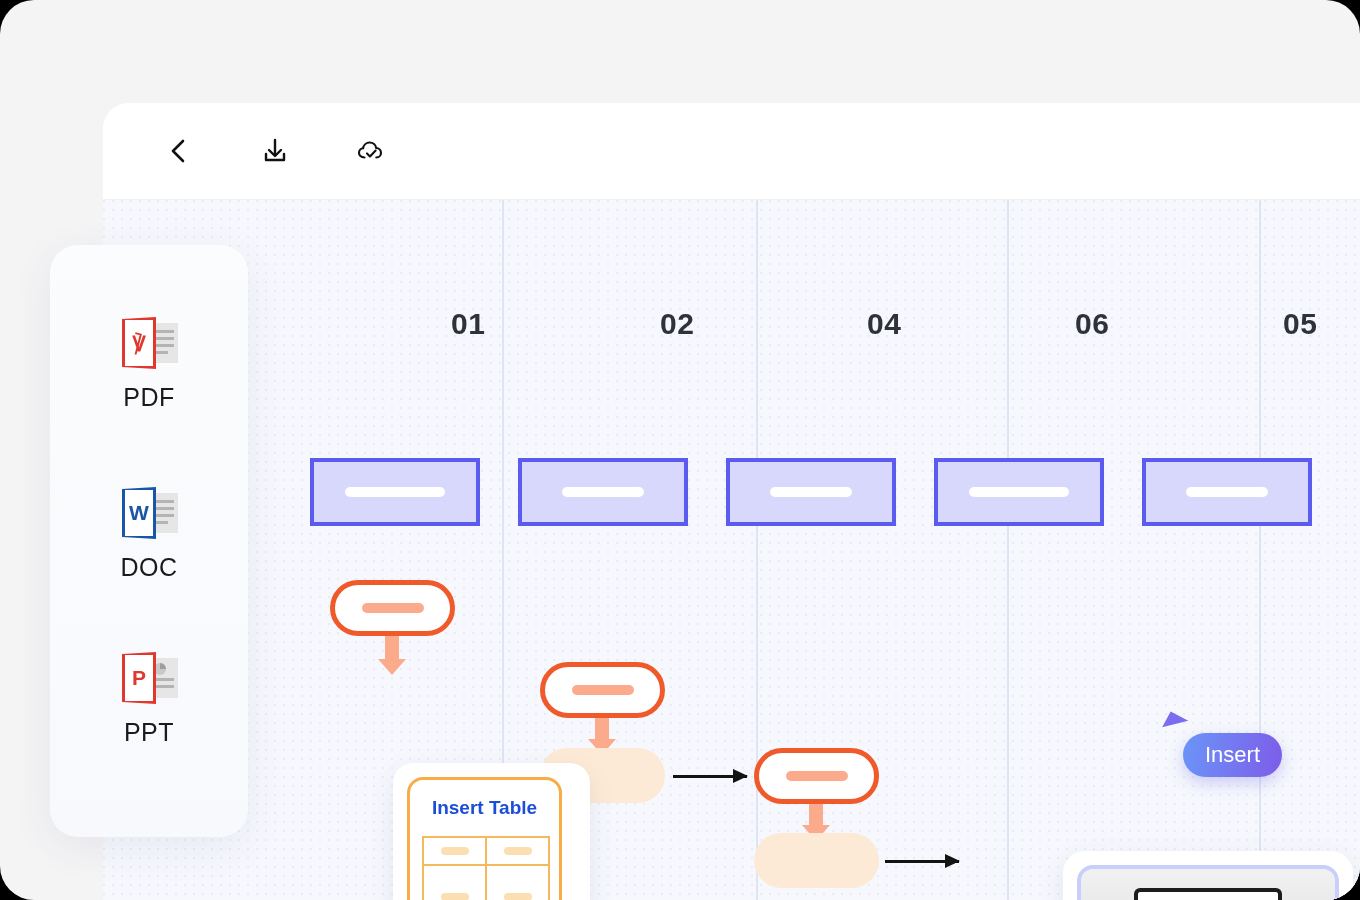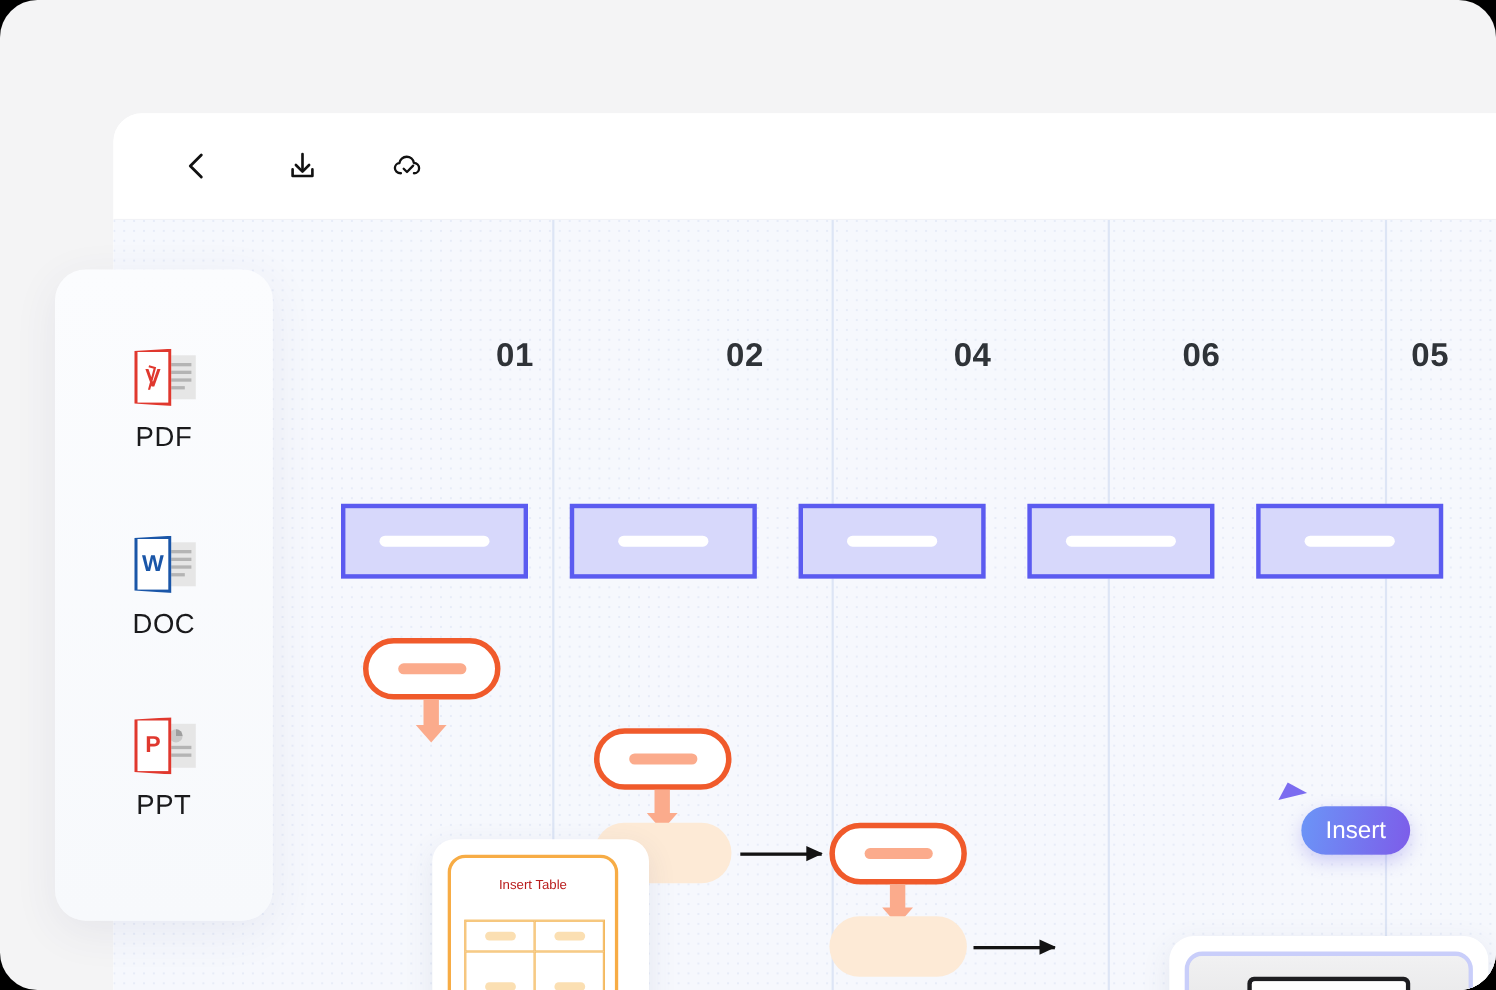--- a/index.html
+++ b/index.html
@@ -166,22 +166,23 @@
     background: #ffffff;
     border: 3px solid #f7ac45;
     border-radius: 16px;
     cursor: pointer;
   }
   #insert-table-title {
     position: absolute;
     left: 0; top: 17px;
     width: 100%;
     text-align: center;
-    font-size: 12px;
-    color: #b91c1c;
+    font-size: 19px;
+    color: #1d4ed8;
+    font-weight: bold;
   }
   #mini-table {
     position: absolute;
     left: 12px; top: 56px;
     width: 128px; height: 94px;
     border: 1.5px solid #f4b95f;
     display: grid;
     grid-template-columns: 1fr 1fr;
     grid-template-rows: 28px 1fr;
   }

